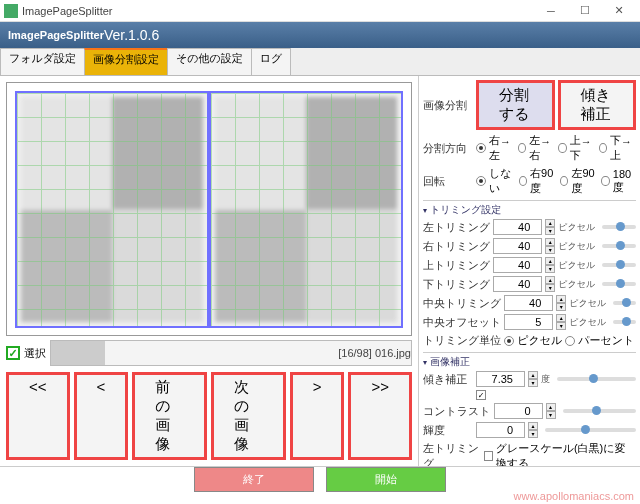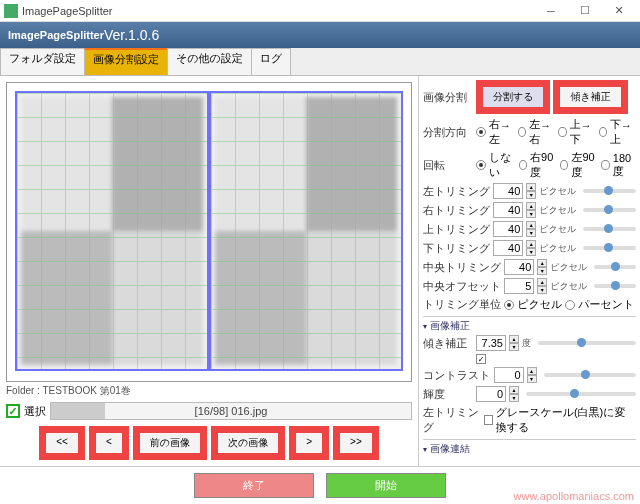--- a/index.html
+++ b/index.html
@@ -17,38 +17,38 @@
 .left{flex:1;padding:6px;display:flex;flex-direction:column}
 .preview{flex:1;border:1px solid #999;background:#fff;position:relative;overflow:hidden}
 .page{position:absolute;background:#f0f0f0;border:1px solid #aaa}
 .page.l{left:8px;top:8px;width:48%;height:94%;border:2px solid #7070ff}
 .page.r{right:8px;top:8px;width:48%;height:94%;border:2px solid #7070ff}
 .grid{position:absolute;inset:0;background-image:linear-gradient(#7c7 1px,transparent 1px),linear-gradient(90deg,#7c7 1px,transparent 1px);background-size:24px 24px;opacity:.5}
 .pix{position:absolute;inset:4px;background:conic-gradient(#888 25%,#ccc 0 50%,#999 0 75%,#ddd 0);filter:blur(2px);opacity:.6}
 .folder{font-size:10px;color:#555;margin-top:2px}
 .selrow{display:flex;align-items:center;gap:4px;margin-top:4px}
 .chk{width:14px;height:14px;border:2px solid #2a2;display:inline-flex;align-items:center;justify-content:center;color:#2a2;font-weight:bold}
-.prog{flex:1;height:18px;border:1px solid #bbb;background:linear-gradient(90deg,#ccc 15%,#f4f4f4 15%);display:flex;align-items:center;justify-content:center;font-size:10px;color:#444}
+.prog{flex:1;height:26px;border:1px solid #bbb;background:linear-gradient(90deg,#ccc 15%,#f4f4f4 15%);display:flex;align-items:center;justify-content:flex-end;font-size:10px;color:#444}
 .navrow{display:flex;justify-content:center;gap:4px;margin-top:6px}
-.btn{padding:3px 10px;border:7px solid #ef4444;background:#f4f4f4;cursor:pointer;font-size:10px}
+.btn{padding:3px 20px;border:3px solid #ef4444;background:#f4f4f4;cursor:pointer;font-size:15px}
 .right{width:222px;border-left:1px solid #ccc;padding:4px;overflow:hidden;font-size:10px}
 .row{display:flex;align-items:center;gap:3px;margin-bottom:3px}
 .row label{min-width:50px;color:#333}
-.num{width:30px;border:1px solid #aaa;padding:1px 2px;text-align:right;background:#fff}
+.num{width:49px;border:1px solid #aaa;padding:1px 11px;text-align:right;background:#fff}
 .spn{width:10px;height:16px;display:flex;flex-direction:column}
 .spn span{flex:1;border:1px solid #aaa;font-size:6px;text-align:center;line-height:6px;background:#eee}
 .unit{font-size:9px;color:#555}
 .slid{flex:1;height:4px;background:#ddd;border-radius:2px;position:relative;margin-left:4px}
 .slid::after{content:"";position:absolute;width:9px;height:9px;background:#69c;border-radius:50%;top:-3px;left:40%}
 .sect{border-top:1px solid #ccc;margin:4px 0 2px;padding-top:2px;font-size:10px;color:#336;display:flex;align-items:center;gap:3px}
 .sect::before{content:"▾";font-size:8px}
 .radio{width:10px;height:10px;border:1px solid #888;border-radius:50%;display:inline-block;vertical-align:middle}
 .radio.on::after{content:"";display:block;width:4px;height:4px;background:#333;border-radius:50%;margin:2px}
 .cb{width:10px;height:10px;border:1px solid #888;display:inline-flex;align-items:center;justify-content:center;font-size:8px}
-.footer{display:flex;justify-content:center;gap:12px;padding:6px;border-top:1px solid #ccc}
+.footer{display:flex;justify-content:center;gap:12px;padding:0;border-top:1px solid #ccc}
 .bigbtn{width:120px;padding:4px;color:#fff;text-align:center;border:1px solid #888;cursor:pointer}
 .bigbtn.end{background:#e88}
 .bigbtn.start{background:#6c4}
 .watermark{position:absolute;right:6px;bottom:2px;font-size:11px;color:#e99}
 </style>
 </head>
 <body>
 
 <div class="titlebar">
   <span class="ico"></span>
@@ -77,21 +77,20 @@
     <div class="preview">
       <div class="page l">
           <div class="pix"></div>
           <div class="grid"></div>
         </div>
       <div class="page r">
           <div class="pix"></div>
           <div class="grid"></div>
         </div>
     </div>
-    <div class="folder">Folder : TESTBOOK 第01巻</div>
     <div class="selrow">
       <span class="chk">✓</span>
       <span>選択</span>
       <div class="prog">
           <span>[16/98] 016.jpg</span>
         </div>
     </div>
     <div class="navrow">
       <div class="btn">&lt;&lt;</div>
       <div class="btn">&lt;</div>
@@ -124,20 +123,21 @@
       <span class="radio on"></span>
         <span>しない</span>
       <span class="radio"></span>
         <span>右90度</span>
       <span class="radio"></span>
         <span>左90度</span>
       <span class="radio"></span>
         <span>180度</span>
     </div>
 
+    <div class="sect">トリミング設定</div>
     <div class="row">
         <label>左トリミング</label>
         <input class="num" value="40" style="">
         <div class="spn">
           <span>▴</span>
           <span>▾</span>
         </div>
         <span class="unit">ピクセル</span>
         <div class="slid"></div>
       </div>

